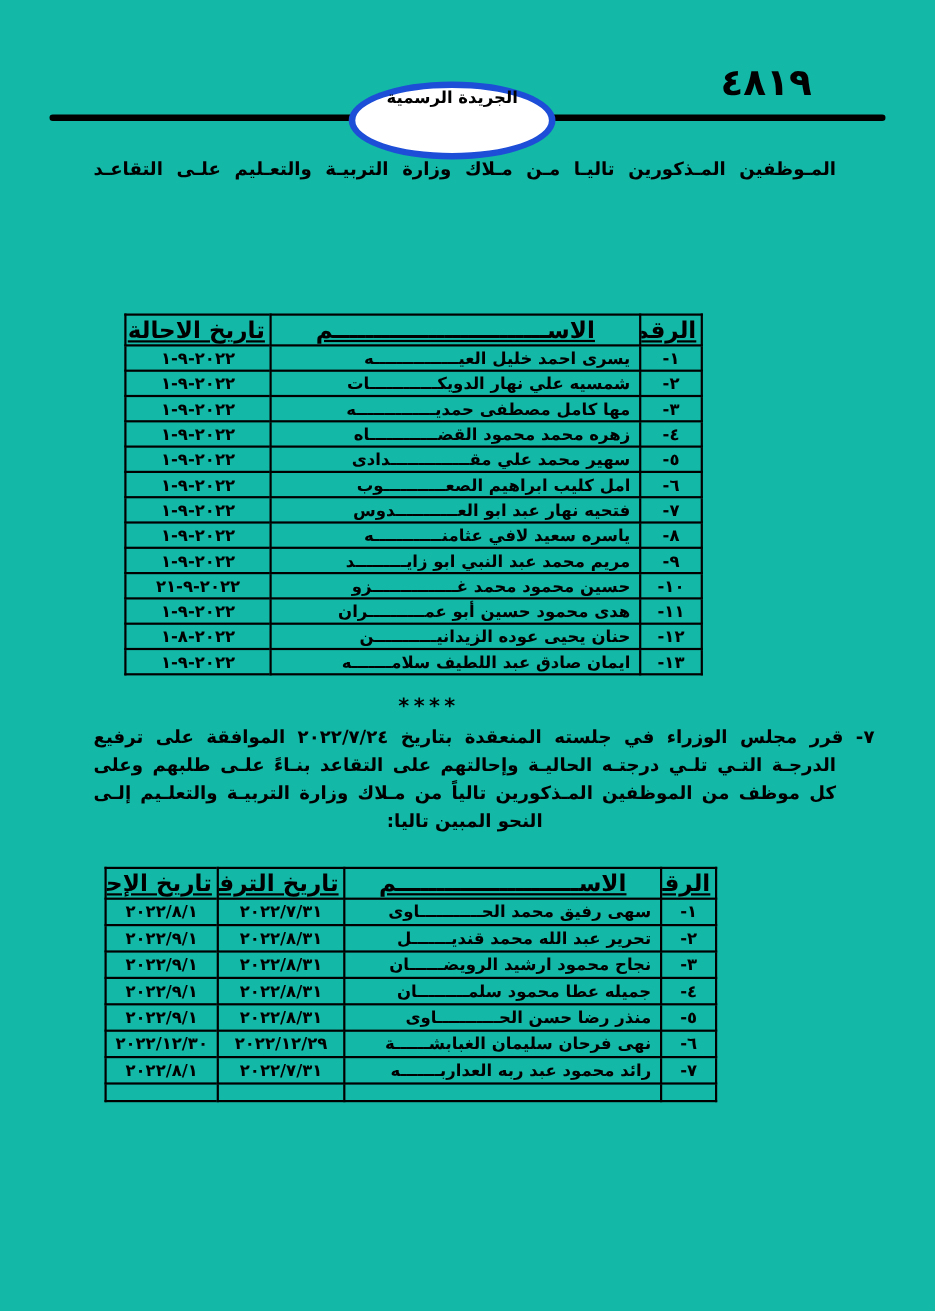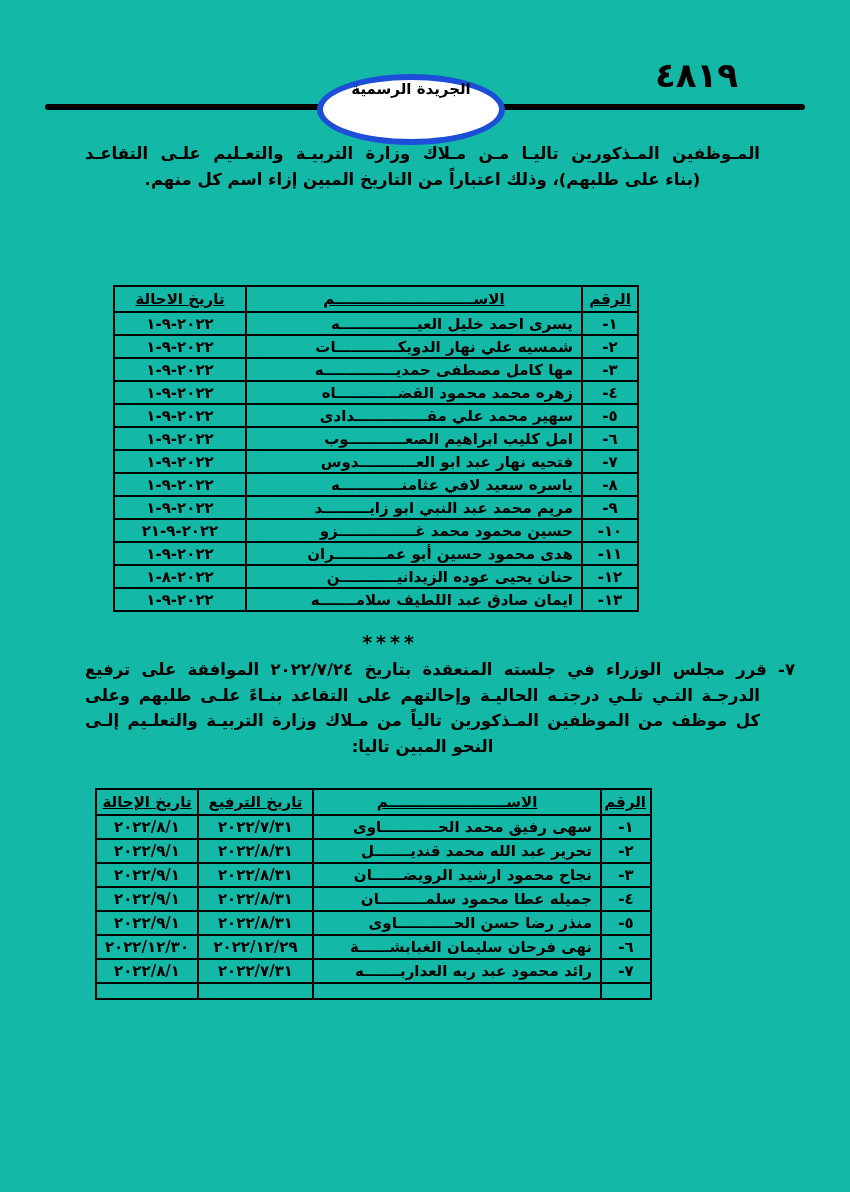--- a/index.html
+++ b/index.html
@@ -37,42 +37,41 @@
     font-size:19px;letter-spacing:4px;
   }
   
   table{
     position:absolute;border-collapse:collapse;direction:rtl;
     font-size:15px;table-layout:fixed;
   }
   #table1{top:285px;left:113px;width:524px;}
   #table2{top:788px;left:95px;width:555px;}
   th,td{border:2px solid #000;overflow:hidden;white-space:nowrap;}
-  th{text-decoration:underline;text-align:center;font-size:15px;height:22px;padding:1px 4px;}
+  th{text-decoration:underline;text-align:center;font-size:21px;height:22px;padding:1px 4px;}
   #table1 td{height:19px;padding:1px 4px;}
   #table2 td{height:20px;padding:1px 4px;}
   .col-num{text-align:center;}
   .col-name{text-align:right;padding-right:8px !important;}
   .col-date{direction:ltr;text-align:center;}
   #table2 .empty-row td{height:12px;}
 </style>
 </head>
 <body>
 
 <div class="page">
 
   <div class="page-number">٤٨١٩</div>
   <div class="header-rule"></div>
   <div class="gazette-oval">
     <span>الجريدة الرسمية</span>
   </div>
 
   <div class="decree" id="decree6">
     <div class="jline">المـوظفين المـذكورين تاليـا مـن مـلاك وزارة التربيـة والتعـليم علـى التقاعـد</div>
-    <div class="cline">(بناء على طلبهم)، وذلك اعتباراً من التاريخ المبين إزاء اسم كل منهم.</div>
   </div>
 
   <table id="table1">
     <colgroup>
         <col style="width:56px">
         <col style="width:336px">
         <col style="width:132px">
       </colgroup>
     <thead>
       <tr>

